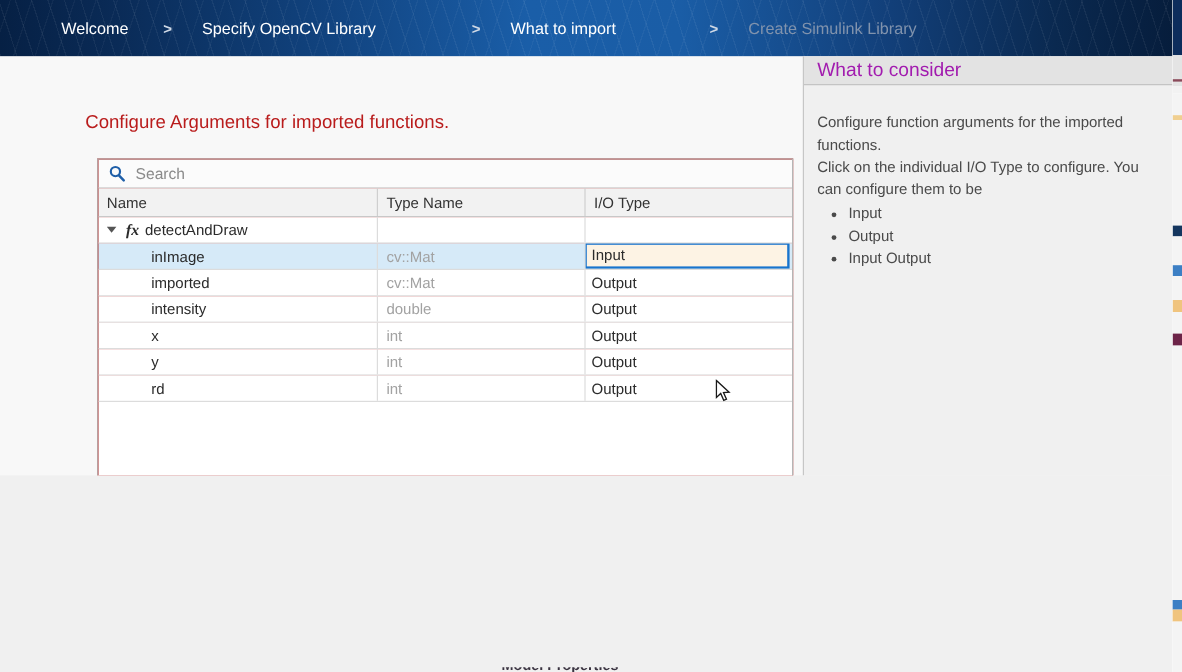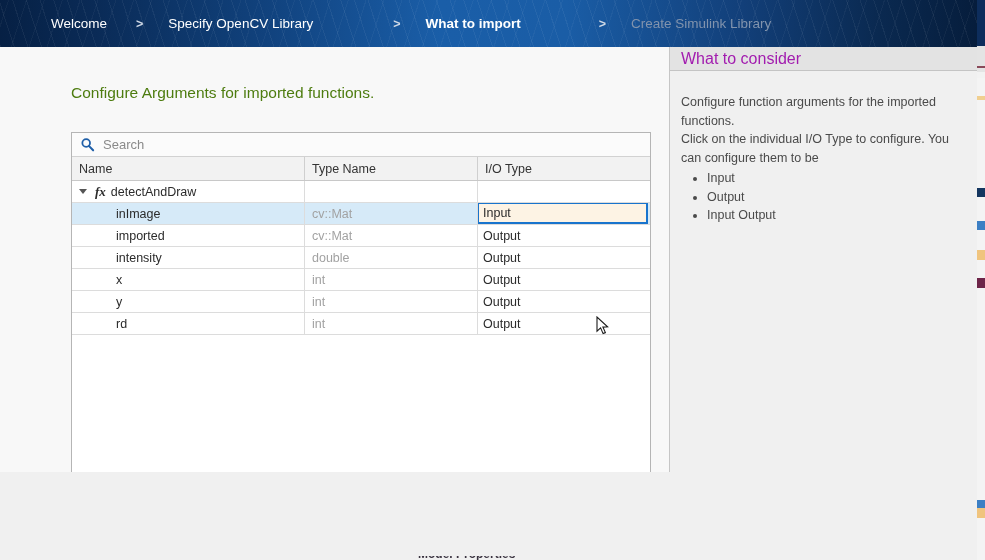--- a/index.html
+++ b/index.html
@@ -25,21 +25,21 @@
     overflow: hidden;
     z-index: 0;
   }
   #bg-sliver .bgseg { position: absolute; left: 0; width: 8px; }
 
   
   #app-window {
     position: absolute;
     top: 0; left: 0;
     width: 977px;
-    height: 472px;
+    height: 396px;
     background: #f7f7f7;
     z-index: 1;
     overflow: hidden;
   }
 
   
   #wizard-header {
     position: relative;
     height: 47px;
     width: 977px;
@@ -69,21 +69,21 @@
     height: 47px;
     display: flex;
     align-items: center;
     white-space: nowrap;
   }
   .crumb {
     color: #ffffff;
     font-size: 13.5px;
     position: relative;
   }
-  .crumb.current { font-weight: bold; }
+  .crumb.current { font-weight: normal; }
   .crumb.disabled { color: #8193ad; }
   .crumb-sep {
     color: #cfd9e6;
     font-size: 12.5px;
     font-weight: bold;
   }
 
   
   #body-split {
     position: absolute;
@@ -94,29 +94,29 @@
   #left-pane {
     position: absolute;
     left: 0; top: 0;
     width: 670px; height: 466px;
     background: #f8f8f8;
     border-right: 1px solid #c6c6c6;
     box-sizing: border-box;
   }
   #page-title {
     position: absolute;
-    left: 71px; top: 37px;
+    left: 71px; top: 47px;
     font-size: 15.5px;
-    color: #4d7c0f;
+    color: #b91c1c;
   }
 
   
   #arg-table-wrap {
     position: absolute;
-    left: 71px; top: 85px;
+    left: 81px; top: 85px;
     width: 580px; height: 350px;
     background: #b91c1c;
     border: 1px solid #b5b5b5;
     box-sizing: border-box;
     overflow: hidden;
   }
   #search-row {
     height: 24px;
     background: #fbfbfb;
     border-bottom: 1px solid #d2d2d2;

